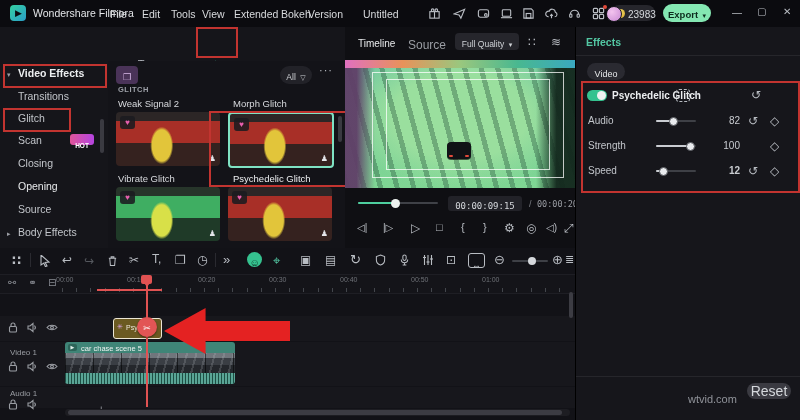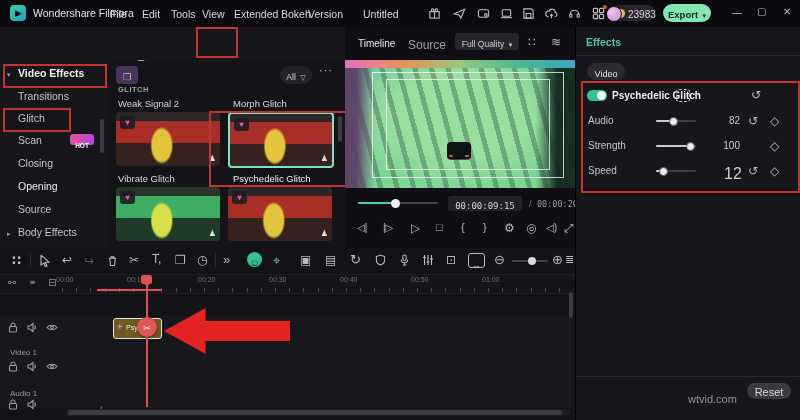--- a/index.html
+++ b/index.html
@@ -333,27 +333,27 @@
         <div class="knob" style="left:30px;"></div>
     </div>
     <div class="abs" style="left:142px;top:113px;width:22px;text-align:right;font-size:10px;color:#c9ccd1;">100</div>
     <div class="abs ic" style="left:194px;top:113px;">◇</div>
 
     <div class="abs prow-label" style="left:12px;top:138px;">Speed</div>
     <div class="slider" style="left:80px;top:143px;width:40px;">
       <div class="fill" style="width:7px;"></div>
         <div class="knob" style="left:3px;"></div>
     </div>
-    <div class="abs" style="left:148px;top:138px;width:16px;text-align:right;font-size:16px;color:#c9ccd1;">12</div>
+    <div class="abs" style="left:148px;top:138px;width:16px;text-align:right;font-size:10px;color:#c9ccd1;font-weight:bold;">12</div>
     <div class="abs ic" style="left:172px;top:138px;">↺</div>
     <div class="abs ic" style="left:194px;top:138px;">◇</div>
 
     <div class="abs" style="left:0;top:349px;width:225px;height:1px;background:#26262b;"></div>
     <div class="abs" style="left:171px;top:356px;width:44px;height:16px;background:#3a3a41;border-radius:8px;text-align:center;line-height:16px;">
-      <span style="font-size:11px;color:#d5d8dc;margin-top:35px;">Reset</span>
+      <span style="font-size:14px;color:#d5d8dc;margin-top:35px;">Reset</span>
     </div>
   </div>
   <div class="abs redbox" style="left:581px;top:81px;width:215px;height:108px;"></div>
 
   <div id="timeline" class="abs">
 
     <div class="abs ic" style="left:12px;top:6px;font-size:13px;font-weight:bold;">∷</div>
     <div class="abs" style="left:30px;top:5px;width:1px;height:14px;background:#2a2a30;"></div>
     <div class="abs" style="left:40px;top:7px;">
       <svg width="11" height="12" viewBox="0 0 11 12">
@@ -496,20 +496,28 @@
           </svg>
         </span>
       <span class="abs" style="left:27px;top:0;">
           <svg width="11" height="11" viewBox="0 0 11 11">
             <path d="M1 4 h2 L6 1.5 V9.5 L3 7 H1 Z" fill="none" stroke="#9a9da3" stroke-width="1.1"></path>
             <path d="M7.5 3.5 a3 3 0 0 1 0 4" fill="none" stroke="#9a9da3" stroke-width="1.1"></path>
           </svg>
         </span>
     </div>
 
+    <div class="abs" style="left:65px;top:94px;width:170px;height:42px;border-radius:3px;overflow:hidden;">
+      <div class="abs" style="left:0;top:0;width:170px;height:11px;background:#3f8577;">
+        <span class="abs" style="left:3px;top:2px;width:9px;height:7px;background:#2c6458;border-radius:2px;color:#dff0ea;font-size:5px;text-align:center;line-height:7px;">▶</span>
+        <span class="abs" style="left:16px;top:1.5px;font-size:7.5px;color:#eef2f0;">car chase scene 5</span>
+      </div>
+      <div class="abs filmstrip" style="left:0;top:11px;width:170px;height:20px;"></div>
+      <div class="abs waveform" style="left:0;top:31px;width:170px;height:11px;"></div>
+    </div>
 
     <div class="abs" style="left:113px;top:70px;width:49px;height:21px;background:#6b5a22;border:1.5px solid #ece6d4;border-radius:3px;box-sizing:border-box;">
       <span class="abs" style="left:3px;top:4px;font-size:7px;color:#d9a3e8;">✳</span>
       <span class="abs" style="left:12px;top:4.5px;font-size:7px;color:#ece8dc;">Psy...</span>
     </div>
 
     <div class="abs" style="left:141px;top:27px;width:11px;height:9px;background:#e05252;border-radius:2px;"></div>
     <div class="abs" style="left:143.5px;top:35px;width:0;height:0;border-left:3px solid transparent;border-right:3px solid transparent;border-top:4px solid #e05252;"></div>
     <div class="abs" style="left:146px;top:27px;width:1.5px;height:132px;background:#e05252;"></div>
     <div class="abs" style="left:97px;top:41px;width:65px;height:1.5px;background:#e05252;"></div>

